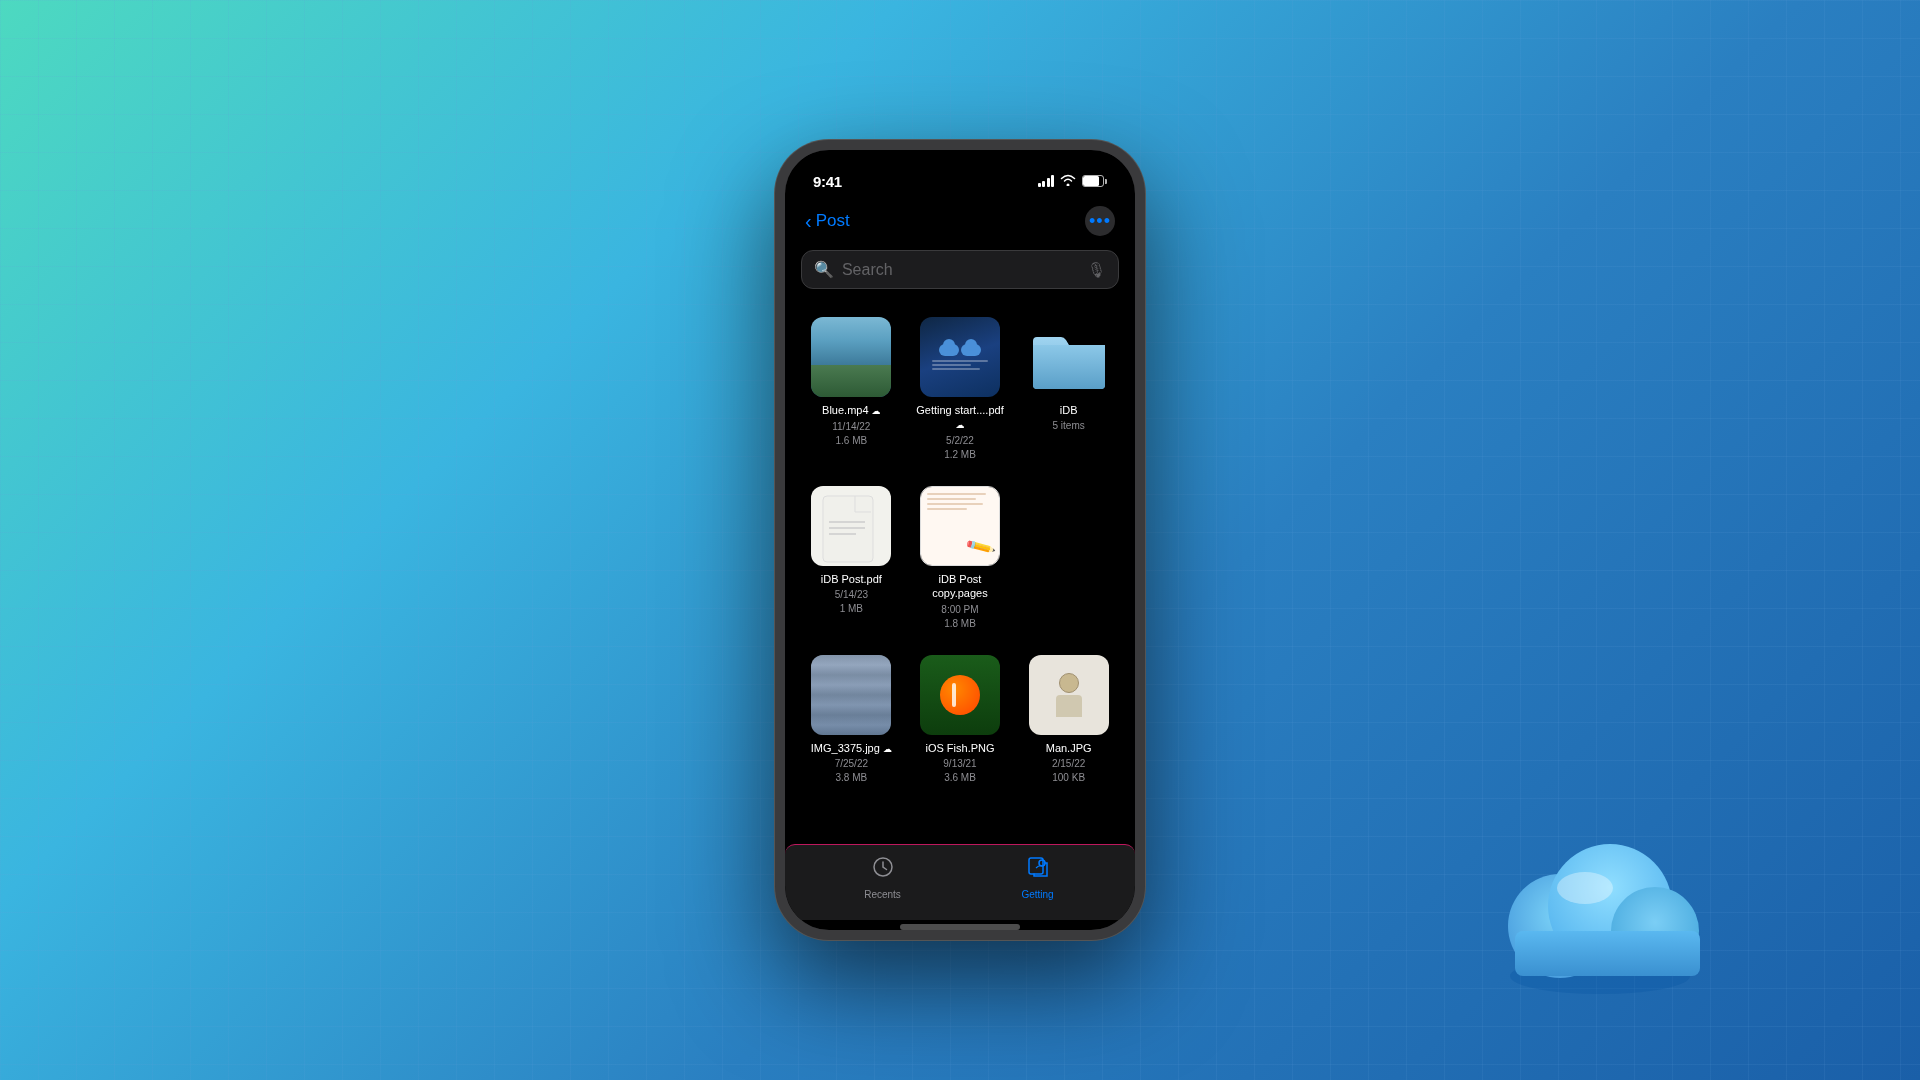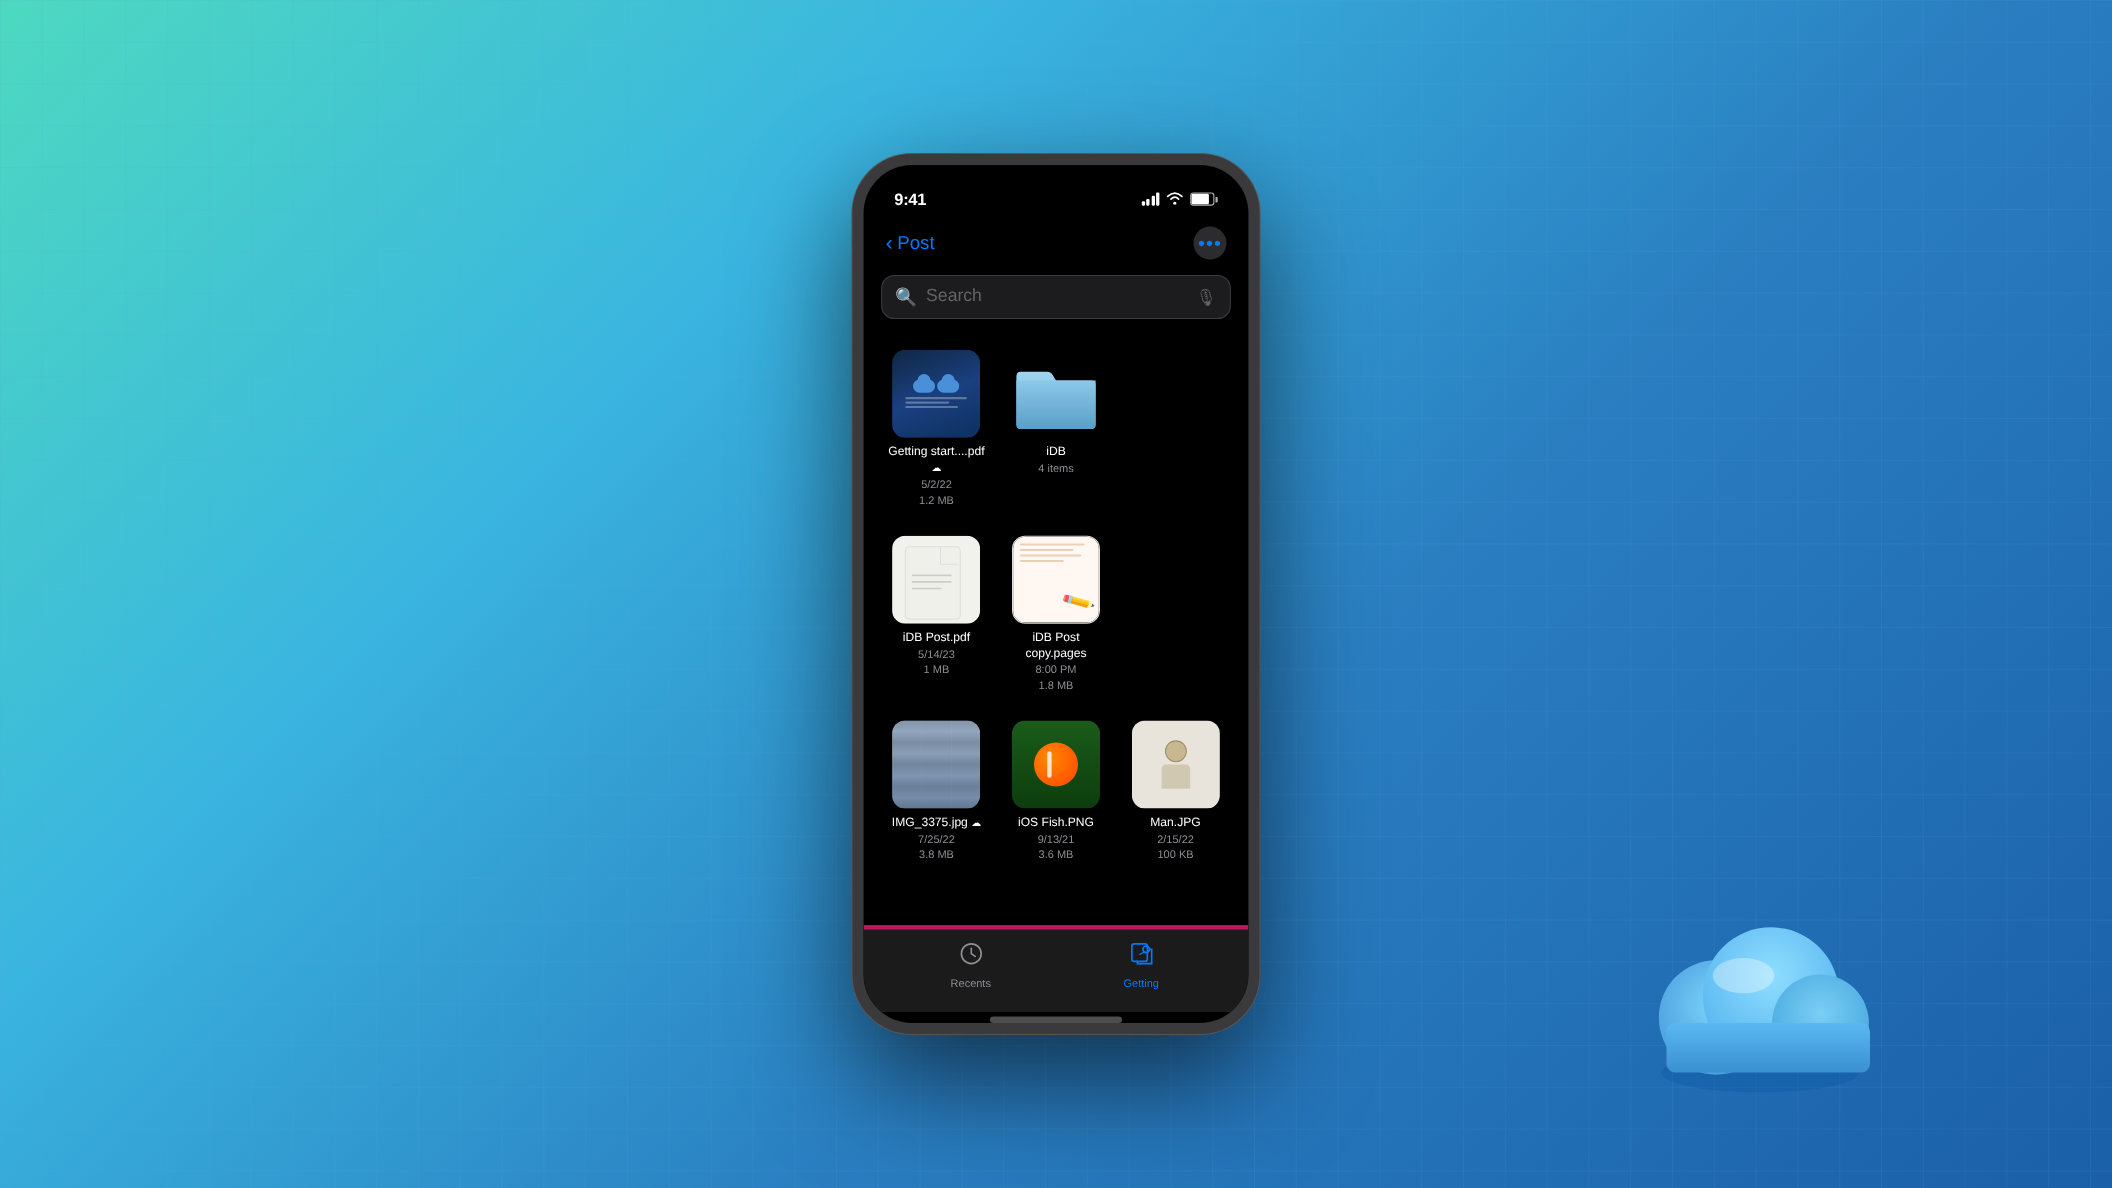--- a/index.html
+++ b/index.html
@@ -238,22 +238,23 @@
       line-height: 1.4;
     }
 
     
     .tab-bar {
       display: flex;
       justify-content: space-around;
       align-items: flex-start;
       padding: 10px 20px 20px;
       background: rgba(28,28,30,0.95);
-      border-top: 4px solid #be185d;
+      border-top: 1px solid #be185d;
       flex-shrink: 0;
+      border-radius: 10px;
     }
 
     .tab-item {
       display: flex;
       flex-direction: column;
       align-items: center;
       gap: 4px;
       cursor: pointer;
       min-width: 60px;
     }
@@ -605,20 +606,29 @@
     <div class="search-bar">
       <span class="search-icon-wrap">🔍</span>
       <span class="search-placeholder">Search</span>
       <span class="mic-icon">🎙</span>
     </div>
 
     <div class="files-grid">
 
       <div class="grid-row">
 
+        <div class="file-item">
+          <div class="file-thumb">
+            <div class="thumb-art-landscape"></div>
+          </div>
+          <div class="file-name">
+            Blue.mp4 <span style="font-size:9px;">☁</span>
+          </div>
+          <div class="file-meta">11/14/22<br>1.6 MB</div>
+        </div>
 
         <div class="file-item">
           <div class="file-thumb">
             <div class="thumb-art-getting-started">
               <div class="gs-clouds">
                 <div class="gs-cloud"></div>
                 <div class="gs-cloud"></div>
               </div>
               <div class="gs-text-lines">
                 <div class="gs-line"></div>
@@ -644,21 +654,21 @@
                   <stop offset="100%" stop-color="#6ab0d8"></stop>
                 </linearGradient>
                 <linearGradient id="folderGrad2" x1="0" y1="0" x2="0" y2="1">
                   <stop offset="0%" stop-color="#8cc8e8"></stop>
                   <stop offset="100%" stop-color="#5a9fc8"></stop>
                 </linearGradient>
               </defs>
             </svg>
           </div>
           <div class="file-name">iDB</div>
-          <div class="file-meta">4 items</div>
+          <div class="file-meta">5 items</div>
         </div>
 
       </div>
 
       <div class="grid-row">
 
         <div class="file-item">
           <div class="file-thumb">
             <div class="thumb-art-pdf">
               <svg width="60" height="72" viewBox="0 0 60 72" fill="none">

